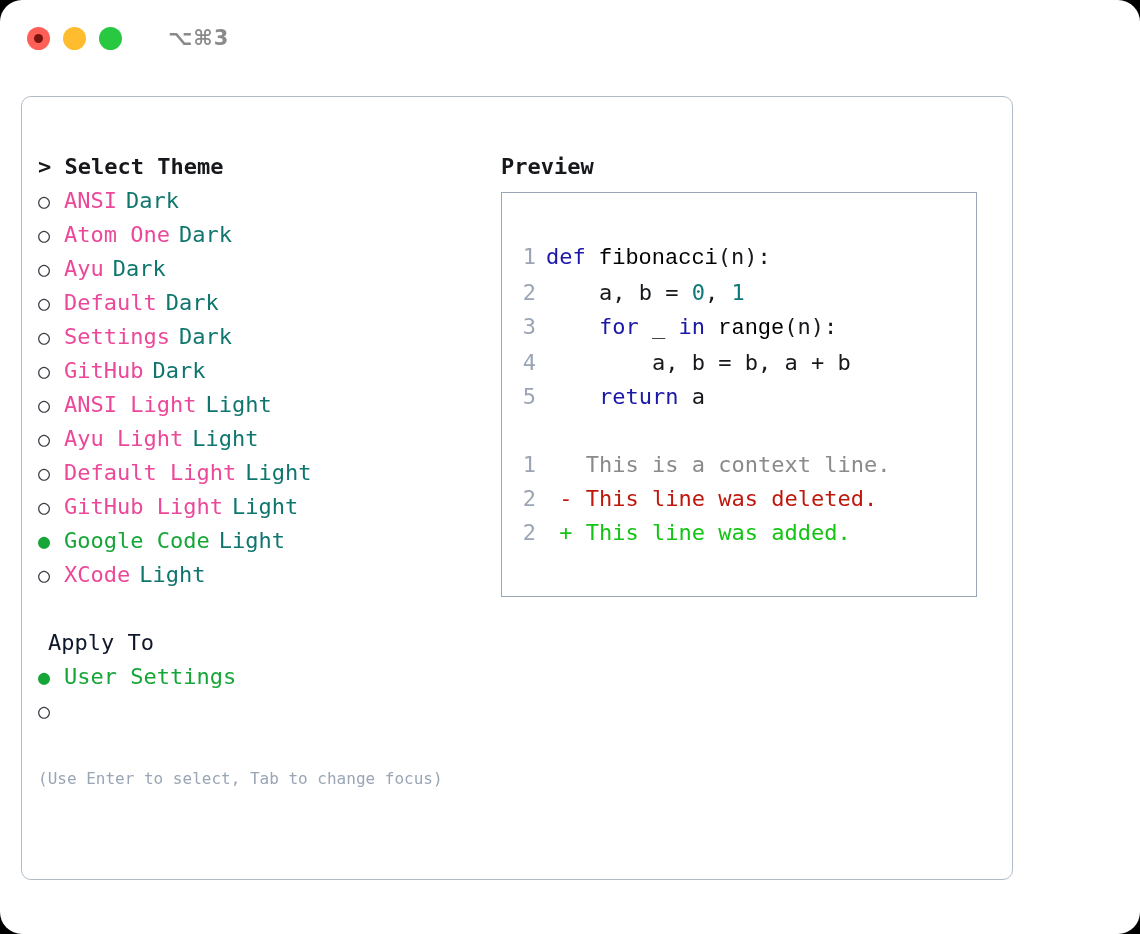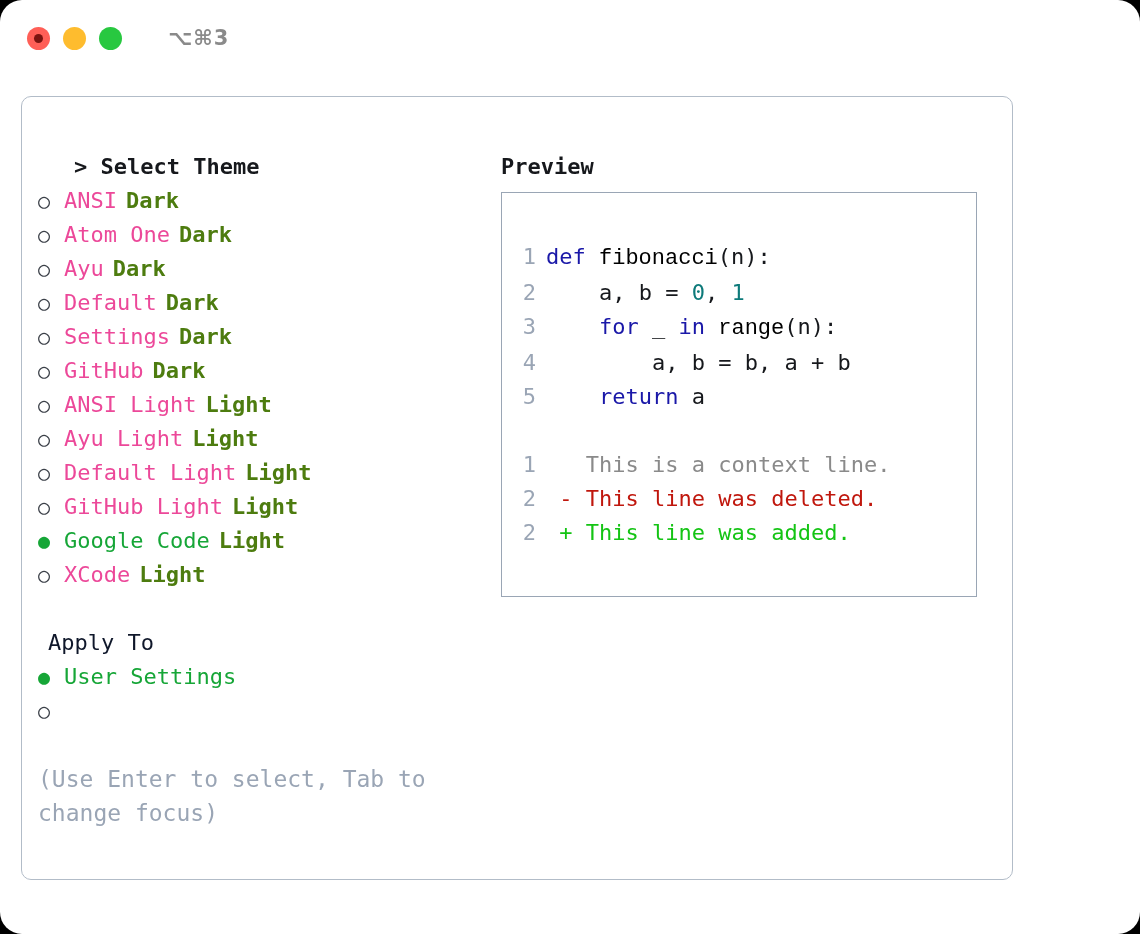--- a/index.html
+++ b/index.html
@@ -95,59 +95,57 @@
     padding: 53px 0 0 16px;
     box-sizing: border-box;
   }
 
   .section-head {
     font-size: 22px;
     font-weight: 700;
     color: #16181c;
     line-height: 34px;
     white-space: pre;
-    margin-left: 36px;
   }
 
   .opt-row {
     display: flex;
     align-items: baseline;
     line-height: 34px;
     font-size: 22px;
     white-space: pre;
   }
   .bullet {
     width: 26px;
     flex: 0 0 26px;
     font-size: 20px;
     color: #3a3f47;
     line-height: 34px;
   }
   .bullet.sel { color: #16a637; }
   .opt-label { color: #ec4899; }
   .opt-label.sel { color: #16a637; }
   .opt-variant {
-    color: #4d7c0f;
+    color: #0f766e;
     margin-left: 9px;
-    font-weight: bold;
   }
 
   .applyto-head {
     font-size: 22px;
     color: #0f172a;
     line-height: 34px;
     margin-left: 10px;
     white-space: pre;
   }
 
   .spacer-lg { height: 34px; }
   .spacer-sm { height: 34px; }
 
   #hint {
-    font-size: 23px;
+    font-size: 16px;
     color: #9aa5b5;
     line-height: 34px;
     width: 405px;
     white-space: pre-wrap;
   }
 
   
   #right-col {
     flex: 1;
     padding: 53px 0 0 14px;

